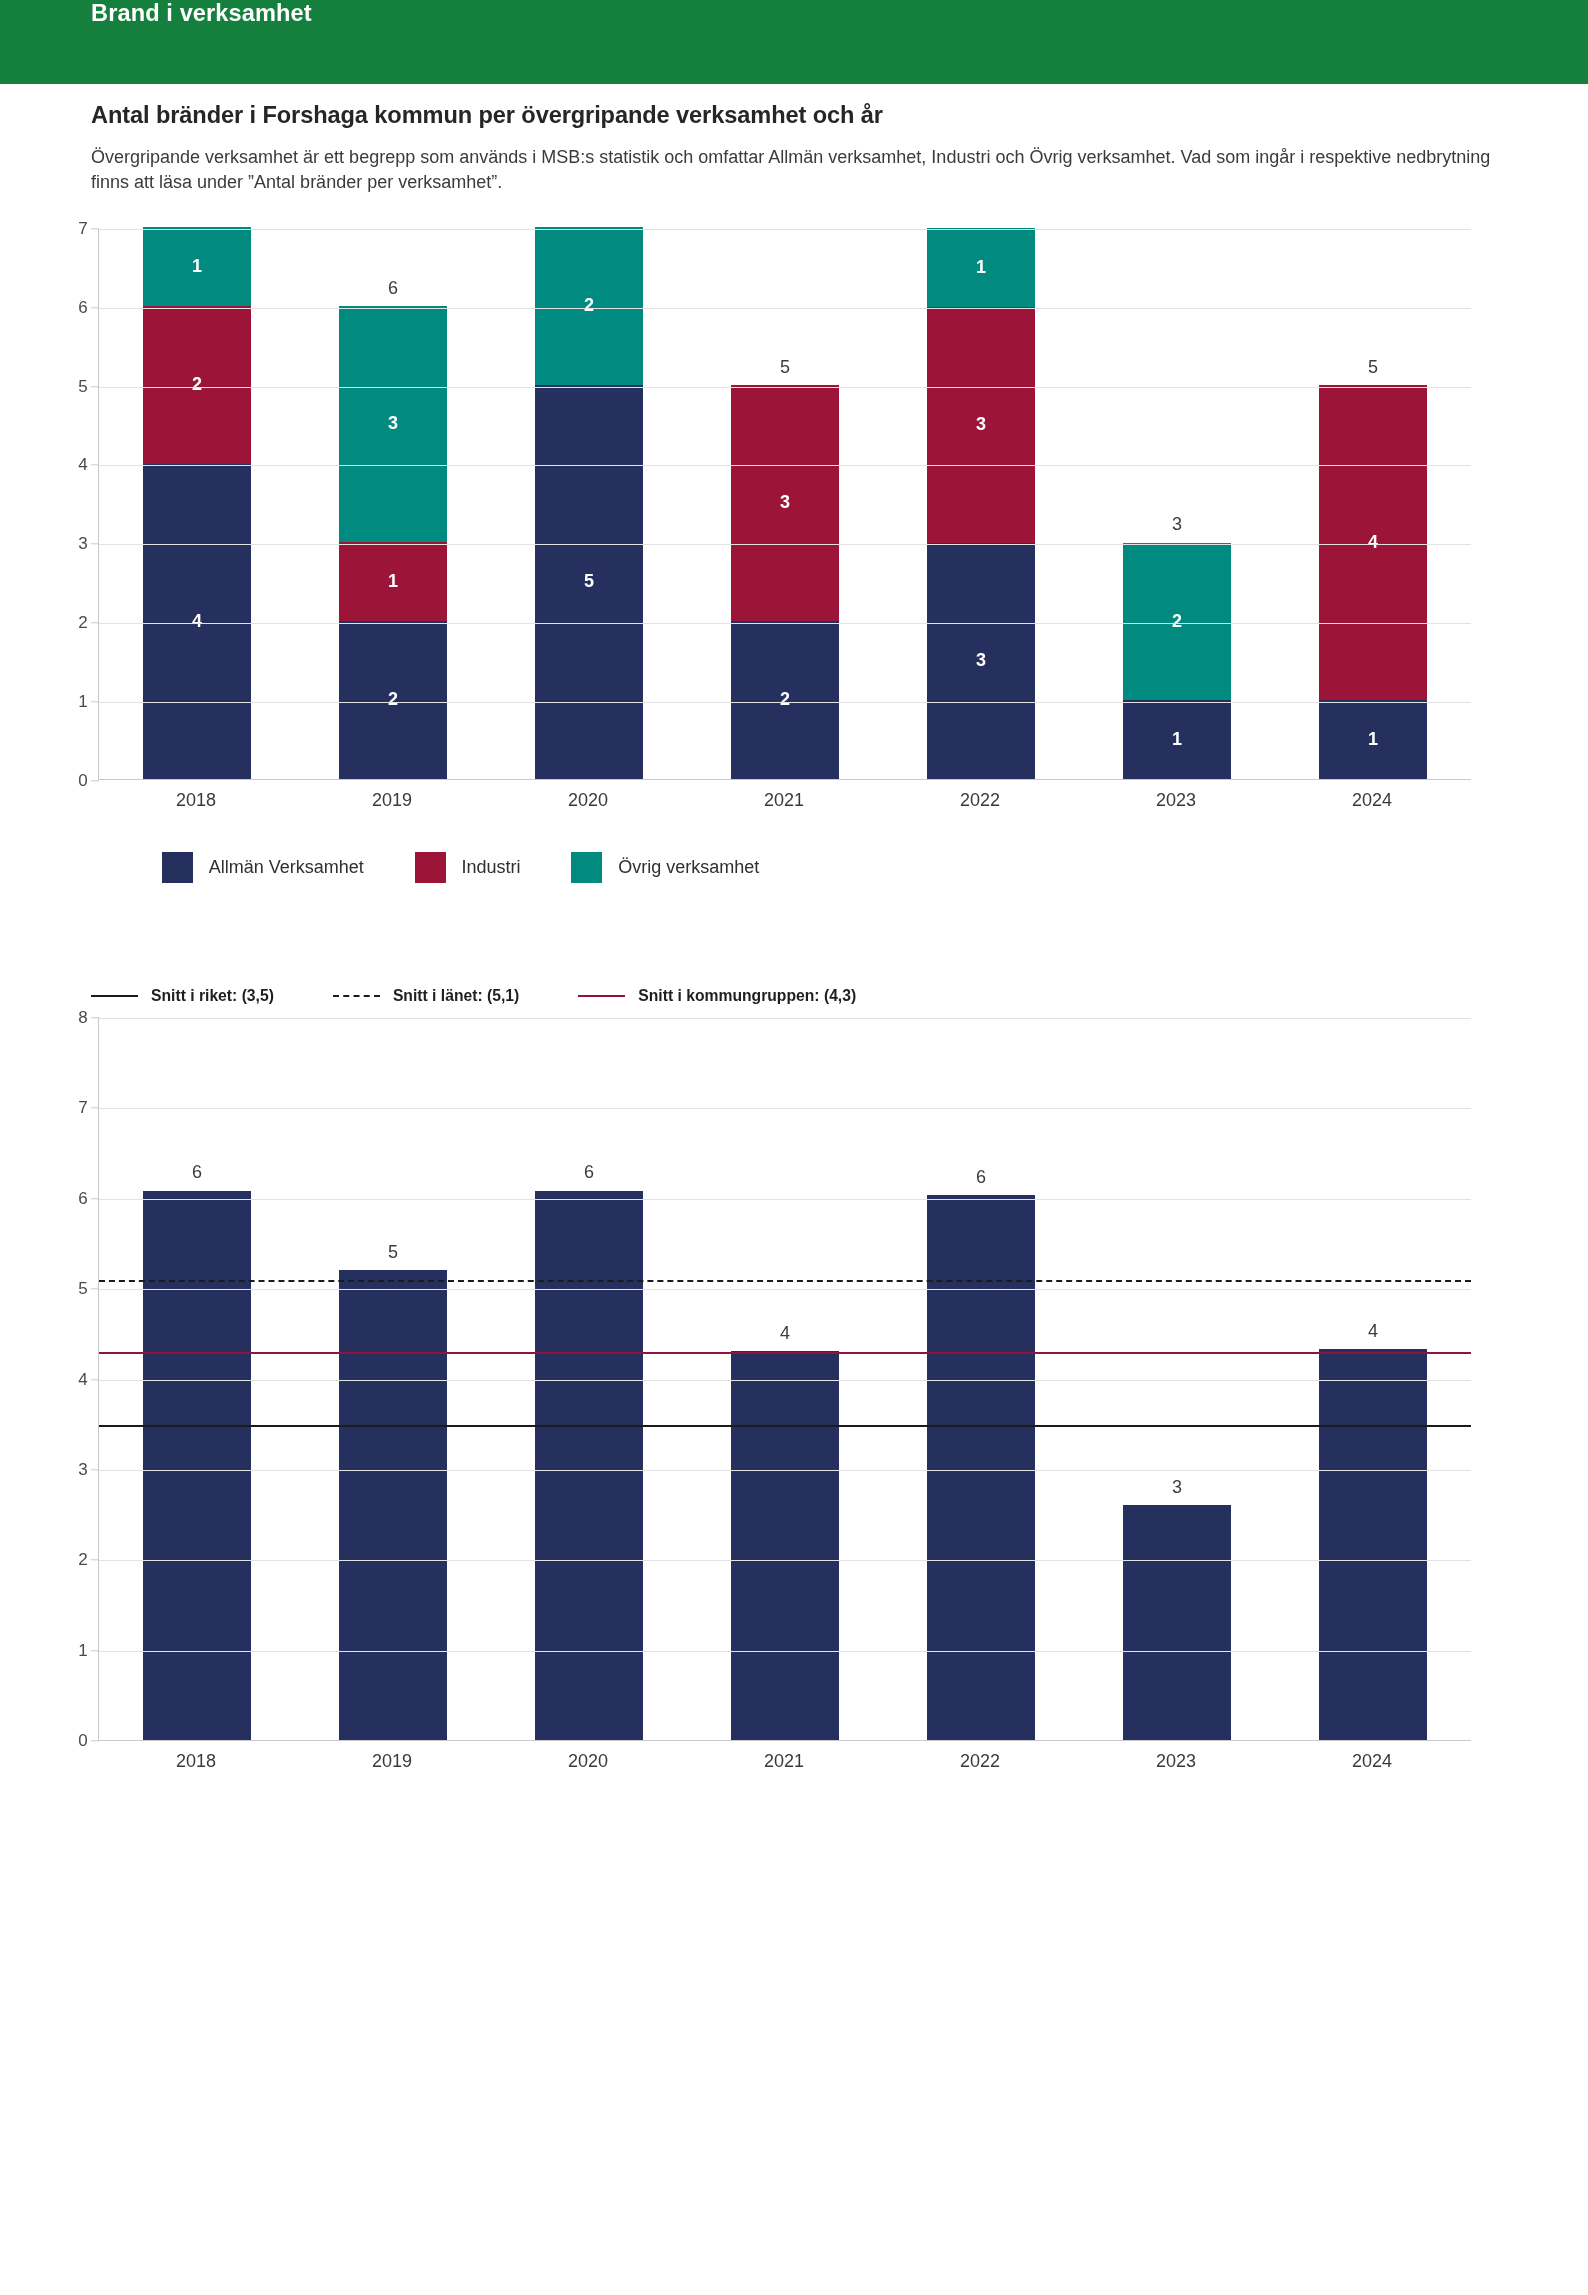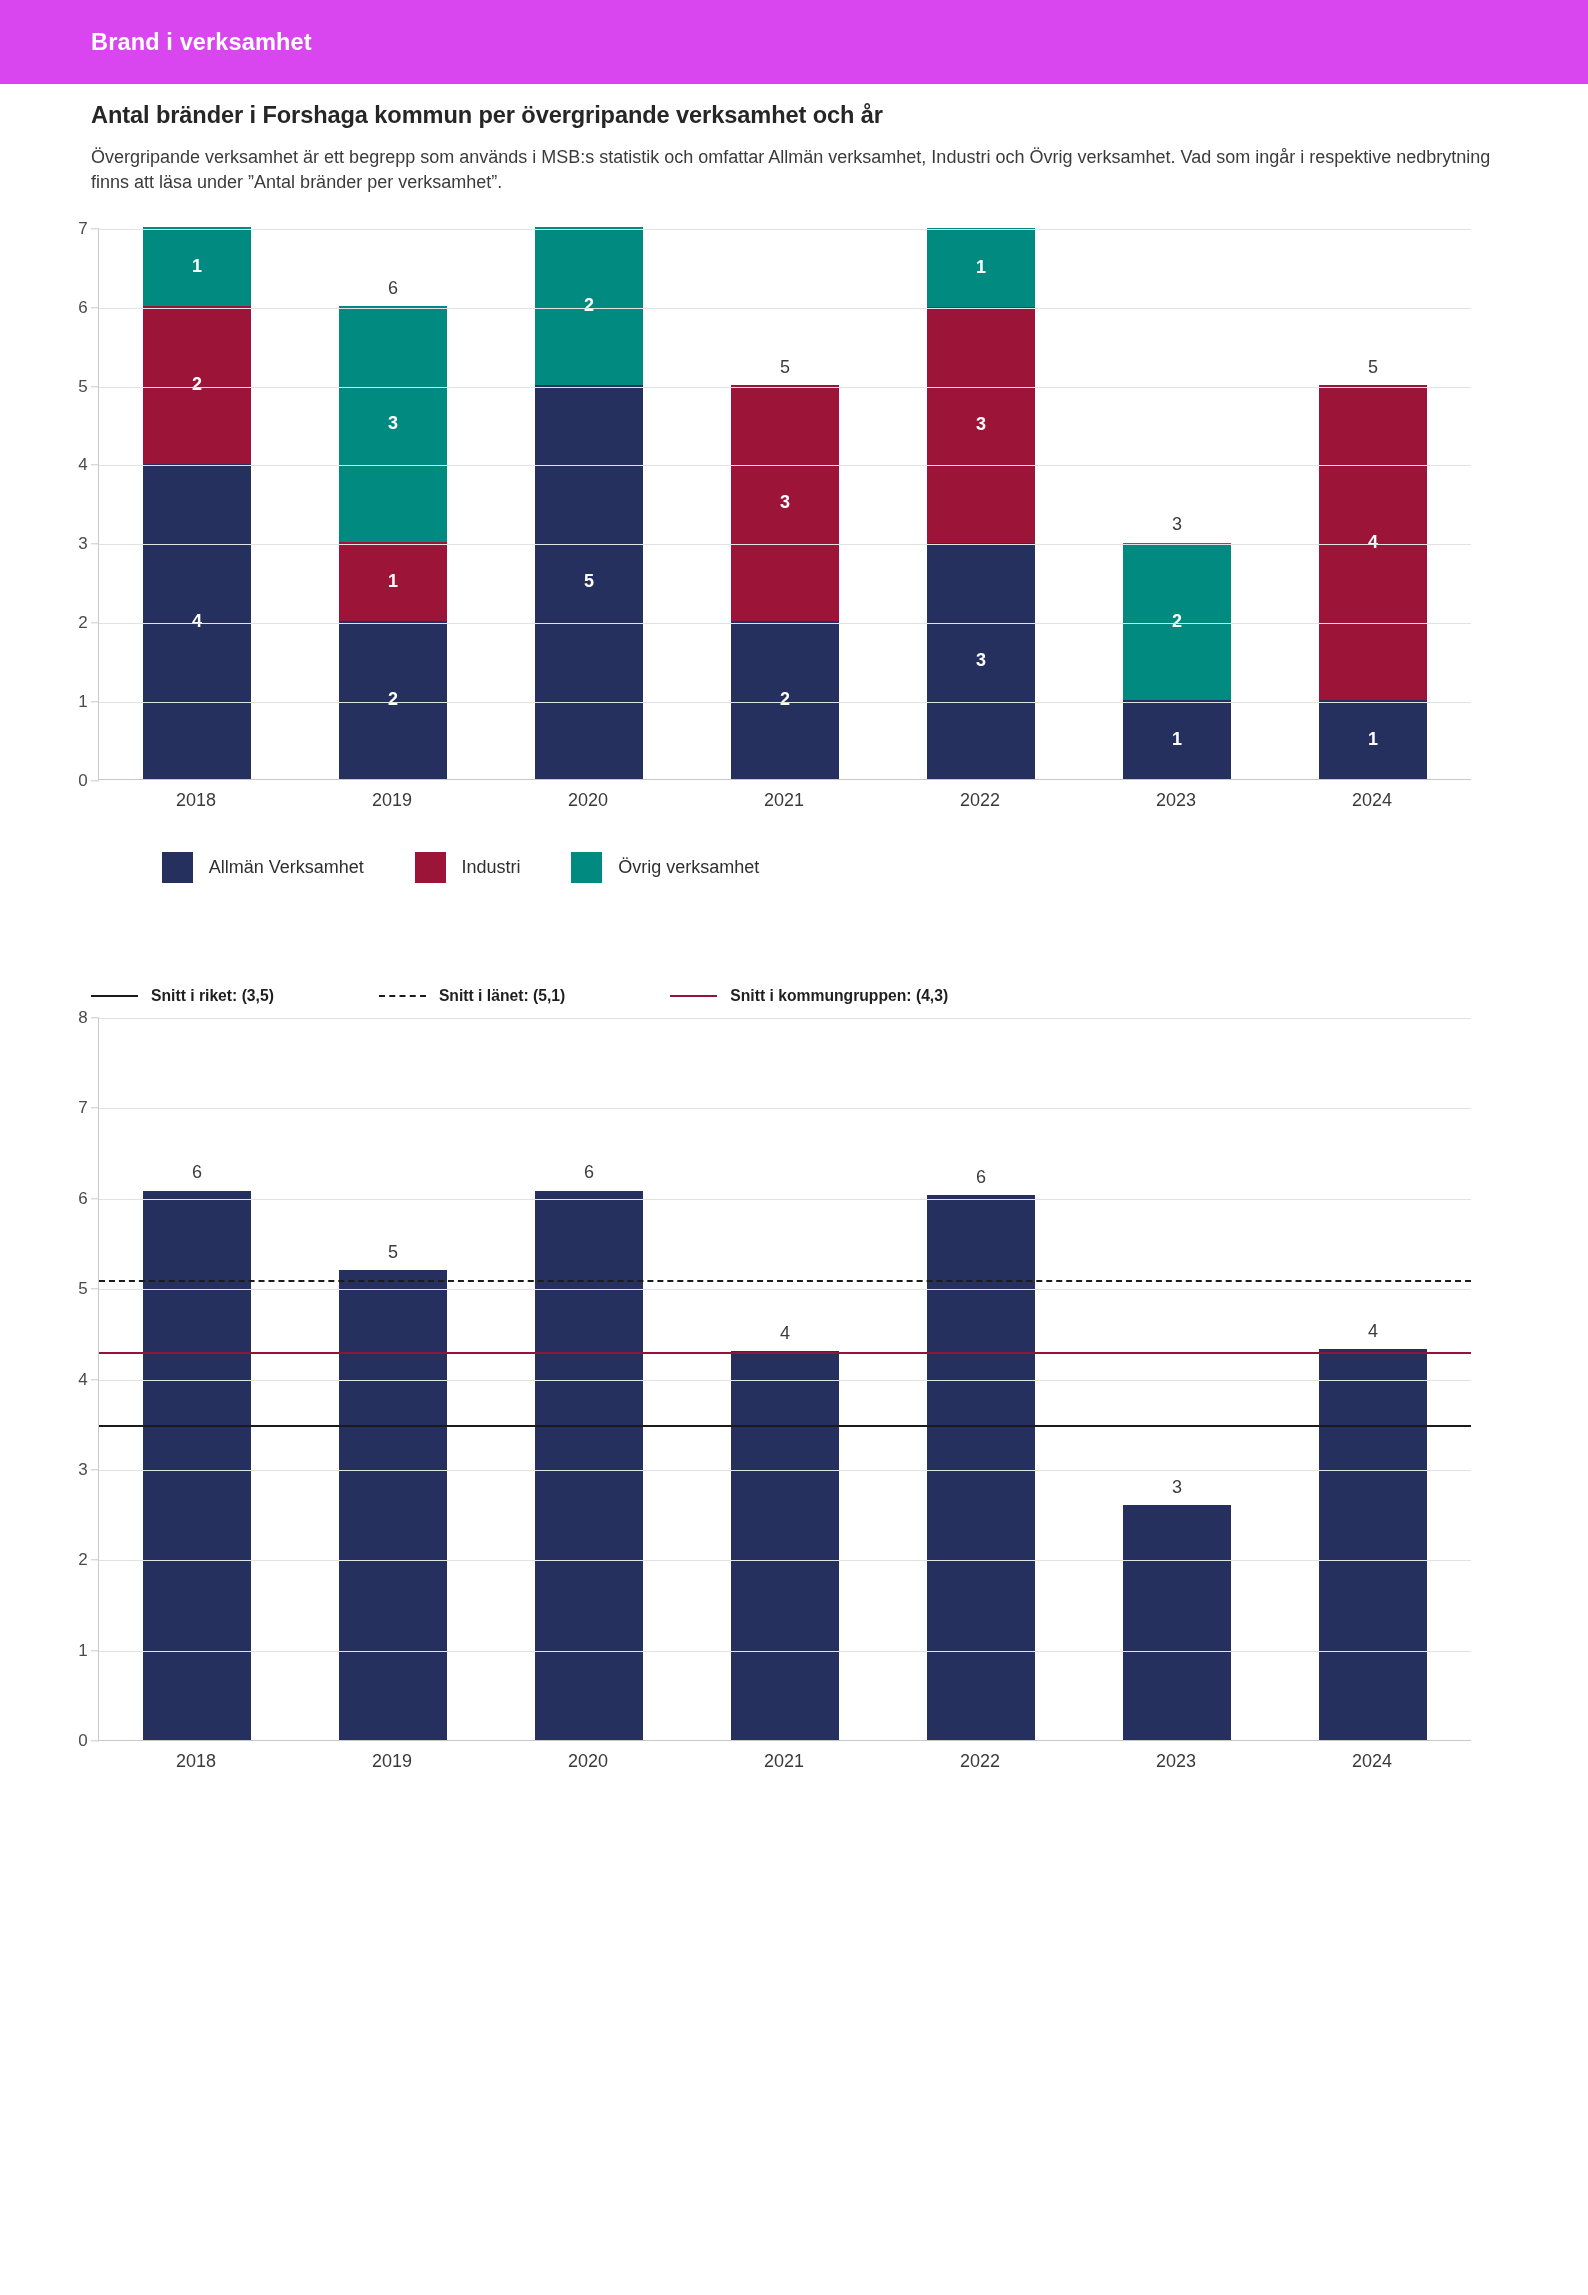--- a/index.html
+++ b/index.html
@@ -6,22 +6,22 @@
   body{
     width:1588px;height:2295px;
     background:#ffffff;
     font-family:"Liberation Sans", sans-serif;
     color:#2b2b2b;
     -webkit-font-smoothing:antialiased;
   }
 
   
   .topbar{
-    width:100%;height:84px;background:#d946ef;
-    display:flex;align-items:center;
+    width:100%;height:84px;background:#15803d;
+    display:flex;
   }
   .topbar-title{
     color:#ffffff;font-size:23.6px;font-weight:bold;
     letter-spacing:0.1px;margin-left:91px;
   }
 
   
   .page{padding:0 91px;}
 
   .sec{padding-top:18px;}
@@ -82,21 +82,21 @@
   
   .legend{
     display:flex;align-items:center;gap:0;margin-top:41px;margin-left:71px;
   }
   .legend-item{display:flex;align-items:center;margin-right:51px;}
   .swatch{width:31px;height:31px;margin-right:15.7px;}
   .legend-label{font-size:18px;color:#2f2f2f;}
 
   
   .legend-lines{
-    display:flex;align-items:flex-end;margin:24px 0 13px 0;gap:46px;
+    display:flex;align-items:flex-end;margin:24px 0 13px 0;
   }
   .ll-item{display:flex;align-items:center;margin-right:59px;}
   .ll-key{width:47px;height:0;margin-right:13px;position:relative;}
   .ll-solid{border-top:2.9px solid #1b1b1b;}
   .ll-dash{border-top:2.9px dashed #1b1b1b;}
   .ll-label{font-size:15.7px;font-weight:bold;color:#1f1f1f;white-space:nowrap;}
 
   
   .refline{position:absolute;left:0;right:0;}
   .ref-solid{border-top:2.1px solid #1b1b1b;}

